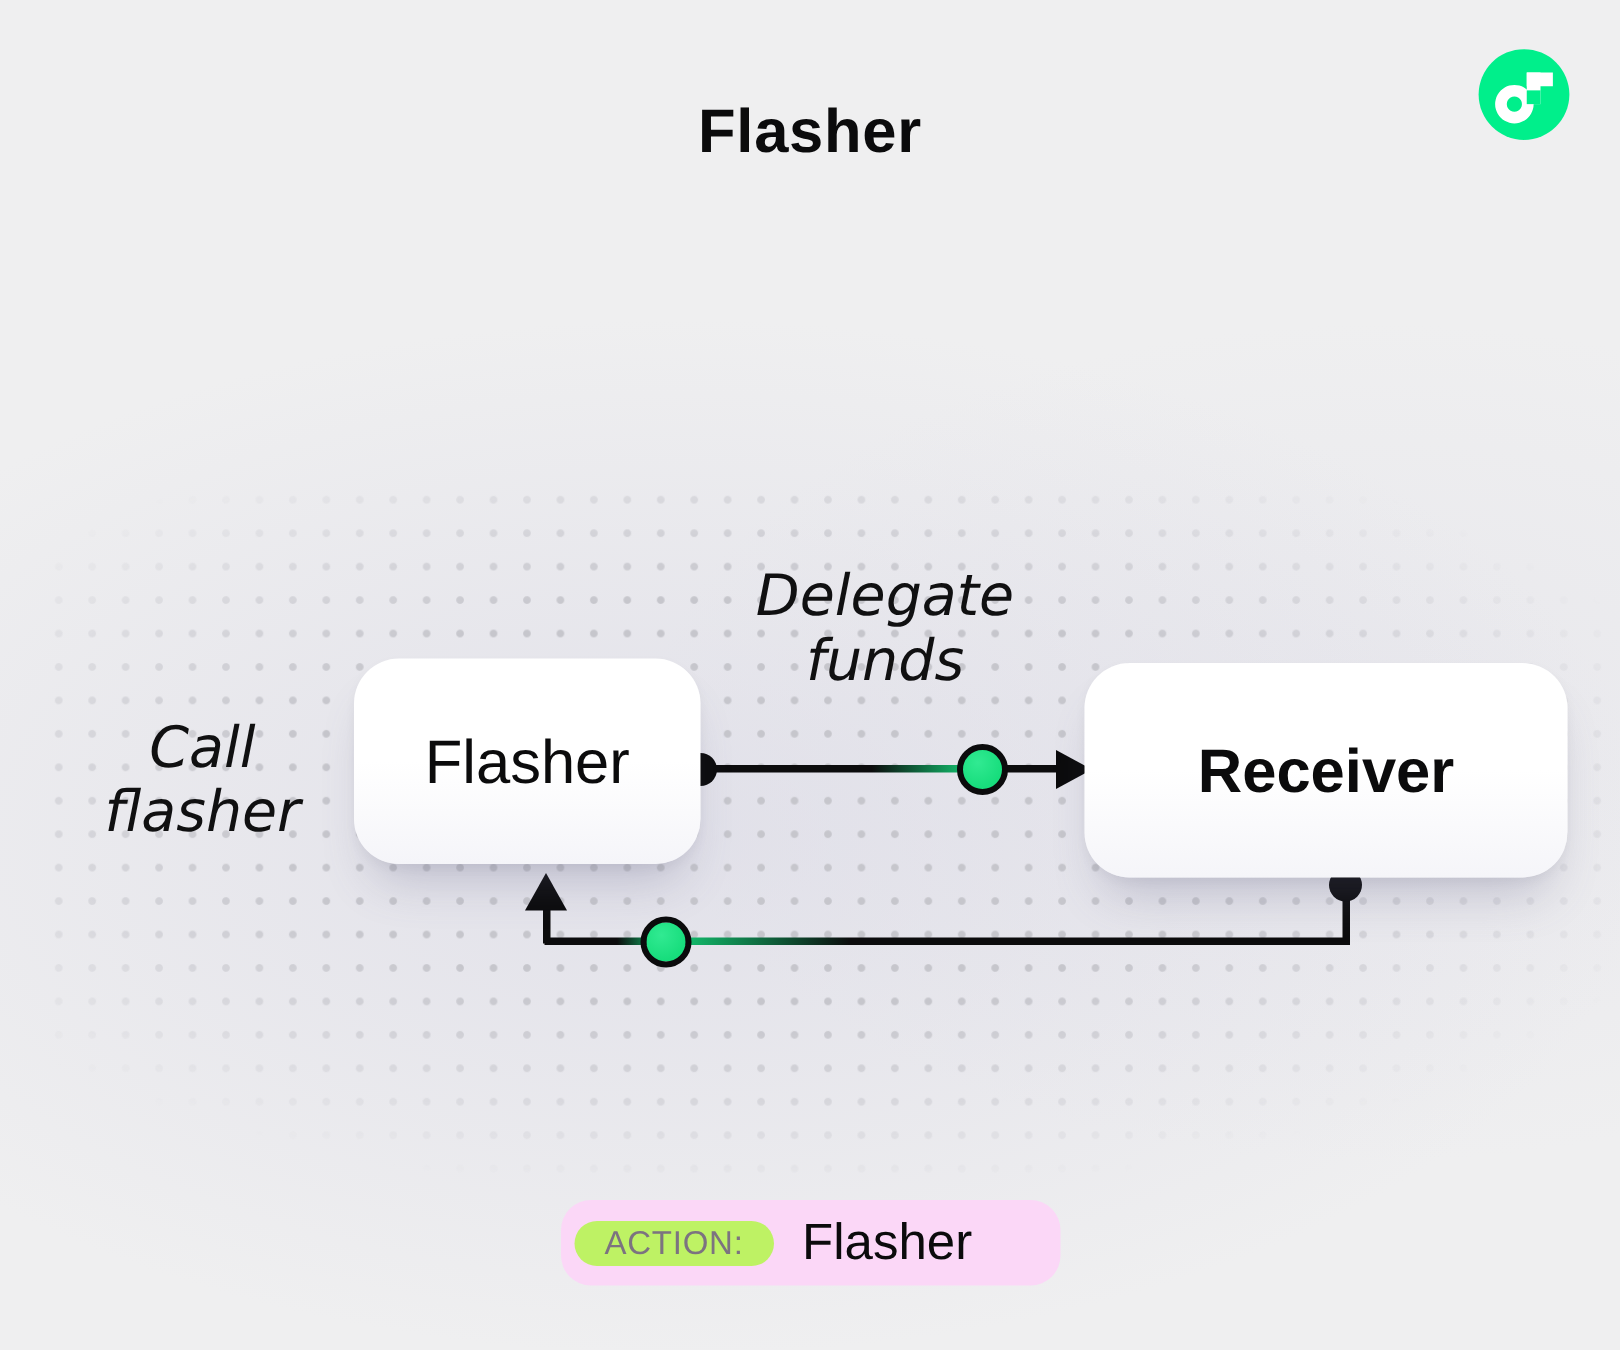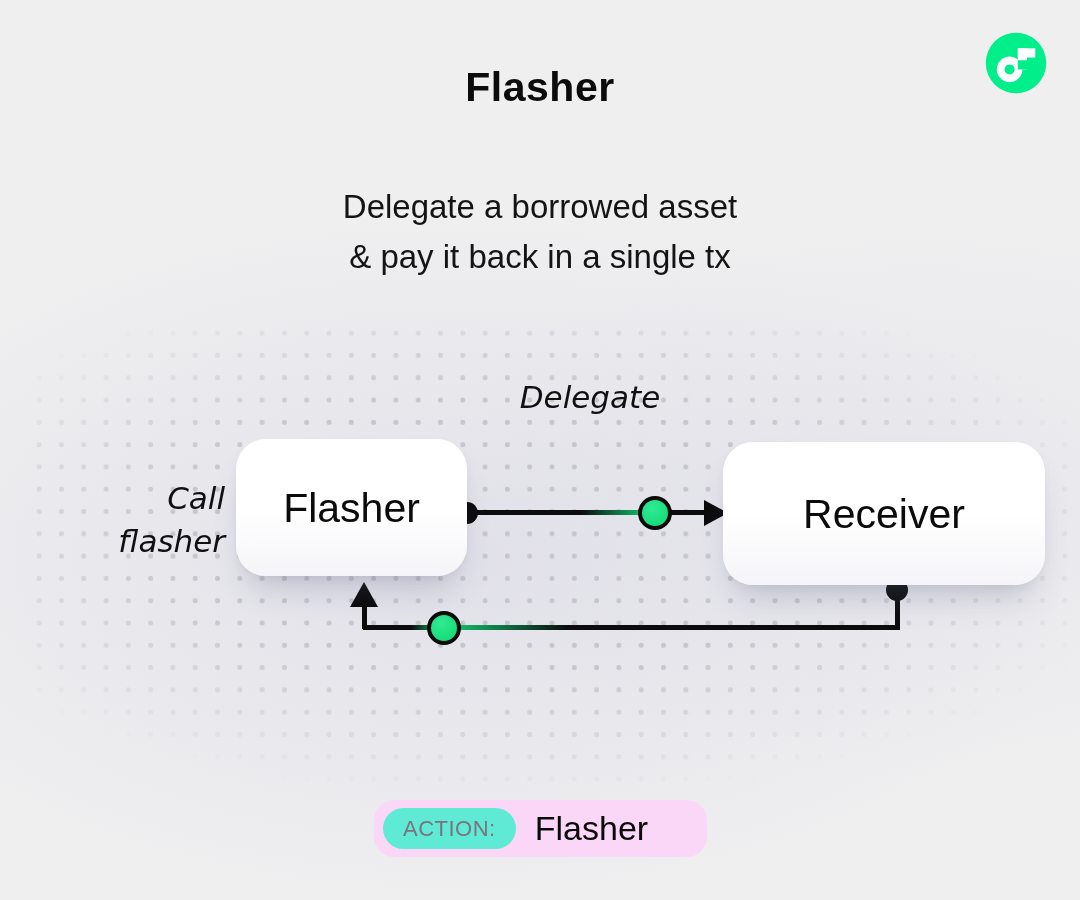--- a/index.html
+++ b/index.html
@@ -27,34 +27,34 @@
     letter-spacing:0.5px;
   }
   .logo{position:absolute;left:983px;top:30px;width:66px;height:66px;}
   .subtitle{
     position:absolute;left:0;top:182px;width:1080px;
     text-align:center;font-size:33px;line-height:50px;color:#141415;
   }
   .edge-label{
     position:absolute;text-align:center;
     font-family:"DejaVu Sans", sans-serif;
-    font-style:italic;font-size:31px;line-height:43px;color:#101011;
+    font-style:italic;font-size:38px;line-height:43px;color:#101011;
   }
   .lbl-delegate{left:455px;top:376px;width:270px;}
-  .lbl-call{left:45px;top:477px;width:180px;text-align:right;}
+  .lbl-call{left:45px;top:477px;width:180px;}
   .lbl-repay{left:460px;top:641px;width:280px;}
   .node{
     position:absolute;border-radius:30px;
     background:linear-gradient(180deg,#ffffff 50%,#f5f5f9 100%);
     box-shadow:0 22px 32px -12px rgba(100,100,135,0.30), 0 3px 8px rgba(0,0,0,0.04);
     display:flex;align-items:center;justify-content:center;
     color:#0b0b0c;font-size:41px;line-height:52px;text-align:center;
   }
   .node-flasher{left:236px;top:439px;width:231px;height:137px;}
-  .node-receiver{left:723px;top:442px;width:322px;height:143px;}
+  .node-receiver{left:723px;top:442px;width:322px;height:143px;font-weight:bold;}
   .line{position:absolute;background:#0c0c0d;}
   .line-forward{
     left:466px;top:510px;width:256px;height:5px;
     background:linear-gradient(90deg,#0c0c0d 0%,#0c0c0d 45%,#13d077 72%,#0c0c0d 79%);
   }
   .line-return-h{
     left:363px;top:625px;width:537px;height:5px;
     background:linear-gradient(90deg,#0c0c0d 0%,#0c0c0d 9%,#13d077 15%,#0c0c0d 38%);
   }
   .line-return-v-right{left:895px;top:589px;width:5px;height:40px;}
@@ -78,22 +78,22 @@
   .arrowhead-up{
     position:absolute;left:350px;top:582px;width:0;height:0;
     border-bottom:25px solid #0b0b0c;border-left:14px solid transparent;border-right:14px solid transparent;
   }
   .action-pill{
     position:absolute;left:374px;top:800px;width:333px;height:57px;
     border-radius:20px;background:#fbd7f7;
     display:flex;align-items:center;
   }
   .action-badge{
-    margin-left:9px;height:41px;padding:0 20px;border-radius:21px;
-    background:#5eead4;display:flex;align-items:center;
+    margin-left:9px;height:30px;padding:0 20px;border-radius:21px;
+    background:#bef264;display:flex;align-items:center;
     font-size:22px;letter-spacing:0.5px;color:#7c7380;
   }
   .action-value{margin-left:19px;font-size:34px;color:#0b0b0c;}
 </style>
 </head>
 <body>
 
 <div class="stage">
 
   <div class="dots"></div>
@@ -103,27 +103,24 @@
   <div class="logo">
     <svg width="66" height="66" viewBox="0 0 72 72">
       <circle cx="36" cy="36" r="33" fill="#00ef8b"></circle>
       <path fill="#ffffff" fill-rule="evenodd" d="M29 29 a14 14 0 1 0 0.01 0 Z M29 37.5 a5.5 5.5 0 1 1 -0.01 0 Z"></path>
       <rect x="38" y="20" width="10" height="23" fill="#ffffff"></rect>
       <rect x="38" y="20" width="19" height="10" fill="#ffffff"></rect>
       <rect x="38" y="33" width="10" height="10" fill="#00ef8b"></rect>
     </svg>
   </div>
 
-  <div class="subtitle">
-    <div>Delegate a borrowed asset</div>
-    <div>&amp; pay it back in a single tx</div>
-  </div>
 
   <div class="edge-label lbl-delegate">
     <div>Delegate</div>
+    <div>funds</div>
   </div>
   <div class="edge-label lbl-call">
     <div>Call</div>
     <div>flasher</div>
   </div>
 
   <div class="line line-forward"></div>
   <div class="arrowhead-right"></div>
   <div class="line line-return-v-right"></div>
   <div class="line line-return-h"></div>

